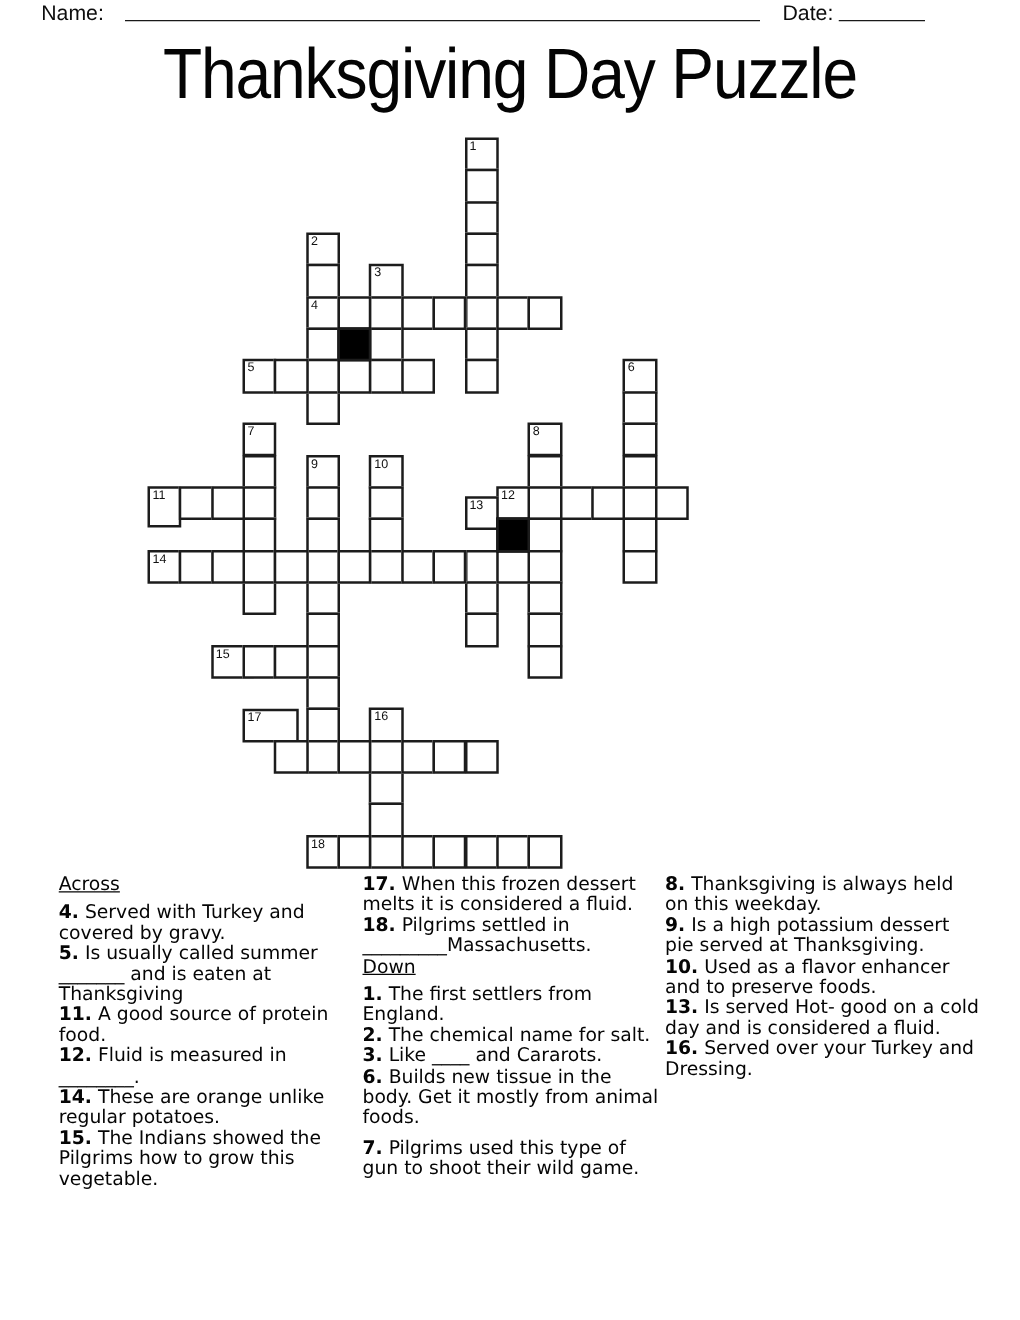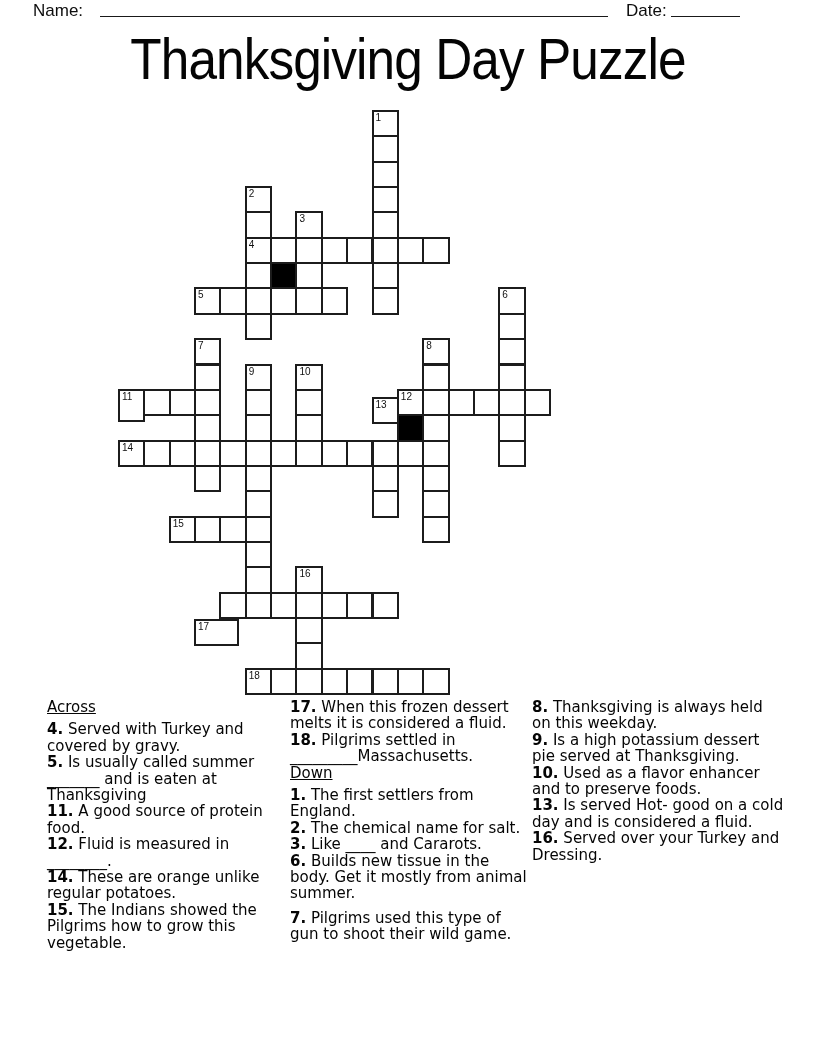--- a/index.html
+++ b/index.html
@@ -174,21 +174,21 @@
       </div>
       <div class="cell" style="left: 76.05px; top: 405.6px; width: 27.35px; height: 27.35px;"></div>
       <div class="cell" style="left: 101.4px; top: 405.6px; width: 27.35px; height: 27.35px;"></div>
       <div class="cell" style="left: 177.45px; top: 456.3px; width: 27.35px; height: 27.35px;">
         <span class="cell-num">16</span>
       </div>
       <div class="cell" style="left: 177.45px; top: 481.65px; width: 27.35px; height: 27.35px;"></div>
       <div class="cell" style="left: 177.45px; top: 507px; width: 27.35px; height: 27.35px;"></div>
       <div class="cell" style="left: 177.45px; top: 532.35px; width: 27.35px; height: 27.35px;"></div>
       <div class="cell" style="left: 177.45px; top: 557.7px; width: 27.35px; height: 27.35px;"></div>
-      <div class="cell" style="left: 76.05px; top: 509px; width: 27.35px; height: 27.35px; padding-left: 41px;">
+      <div class="cell" style="left: 76.05px; top: 457px; width: 27.35px; height: 27.35px; padding-left: 41px;">
         <span class="cell-num">17</span>
       </div>
       <div class="cell" style="left: 101.4px; top: 481.65px; width: 27.35px; height: 27.35px;"></div>
       <div class="cell" style="left: 152.1px; top: 481.65px; width: 27.35px; height: 27.35px;"></div>
       <div class="cell" style="left: 202.8px; top: 481.65px; width: 27.35px; height: 27.35px;"></div>
       <div class="cell" style="left: 228.15px; top: 481.65px; width: 27.35px; height: 27.35px;"></div>
       <div class="cell" style="left: 253.5px; top: 481.65px; width: 27.35px; height: 27.35px;"></div>
       <div class="cell" style="left: 126.75px; top: 557.7px; width: 27.35px; height: 27.35px;">
         <span class="cell-num">18</span>
       </div>
@@ -212,21 +212,21 @@
         <div class="clue"><span class="num">14.</span> <span>These are orange unlike regular potatoes.</span></div>
         <div class="clue"><span class="num">15.</span> <span>The Indians showed the Pilgrims how to grow this vegetable.</span></div>
       </div>
     <div id="clue-col-2" class="clue-col">
         <div class="clue"><span class="num">17.</span> <span>When this frozen dessert melts it is considered a fluid.</span></div>
         <div class="clue"><span class="num">18.</span> <span>Pilgrims settled in _________Massachusetts.</span></div>
         <div class="clue-heading">Down</div>
         <div class="clue"><span class="num">1.</span> <span>The first settlers from England.</span></div>
         <div class="clue"><span class="num">2.</span> <span>The chemical name for salt.</span></div>
         <div class="clue"><span class="num">3.</span> <span>Like ____ and Cararots.</span></div>
-        <div class="clue"><span class="num">6.</span> <span>Builds new tissue in the body. Get it mostly from animal summer.</span></div>
+        <div class="clue"><span class="num">6.</span> <span>Builds new tissue in the body. Get it mostly from animal foods.</span></div>
         <div class="clue"><span class="num">7.</span> <span>Pilgrims used this type of gun to shoot their wild game.</span></div>
       </div>
     <div id="clue-col-3" class="clue-col">
         <div class="clue"><span class="num">8.</span> <span>Thanksgiving is always held on this weekday.</span></div>
         <div class="clue"><span class="num">9.</span> <span>Is a high potassium dessert pie served at Thanksgiving.</span></div>
         <div class="clue"><span class="num">10.</span> <span>Used as a flavor enhancer and to preserve foods.</span></div>
         <div class="clue"><span class="num">13.</span> <span>Is served Hot- good on a cold day and is considered a fluid.</span></div>
         <div class="clue"><span class="num">16.</span> <span>Served over your Turkey and Dressing.</span></div>
       </div>
   </div>

